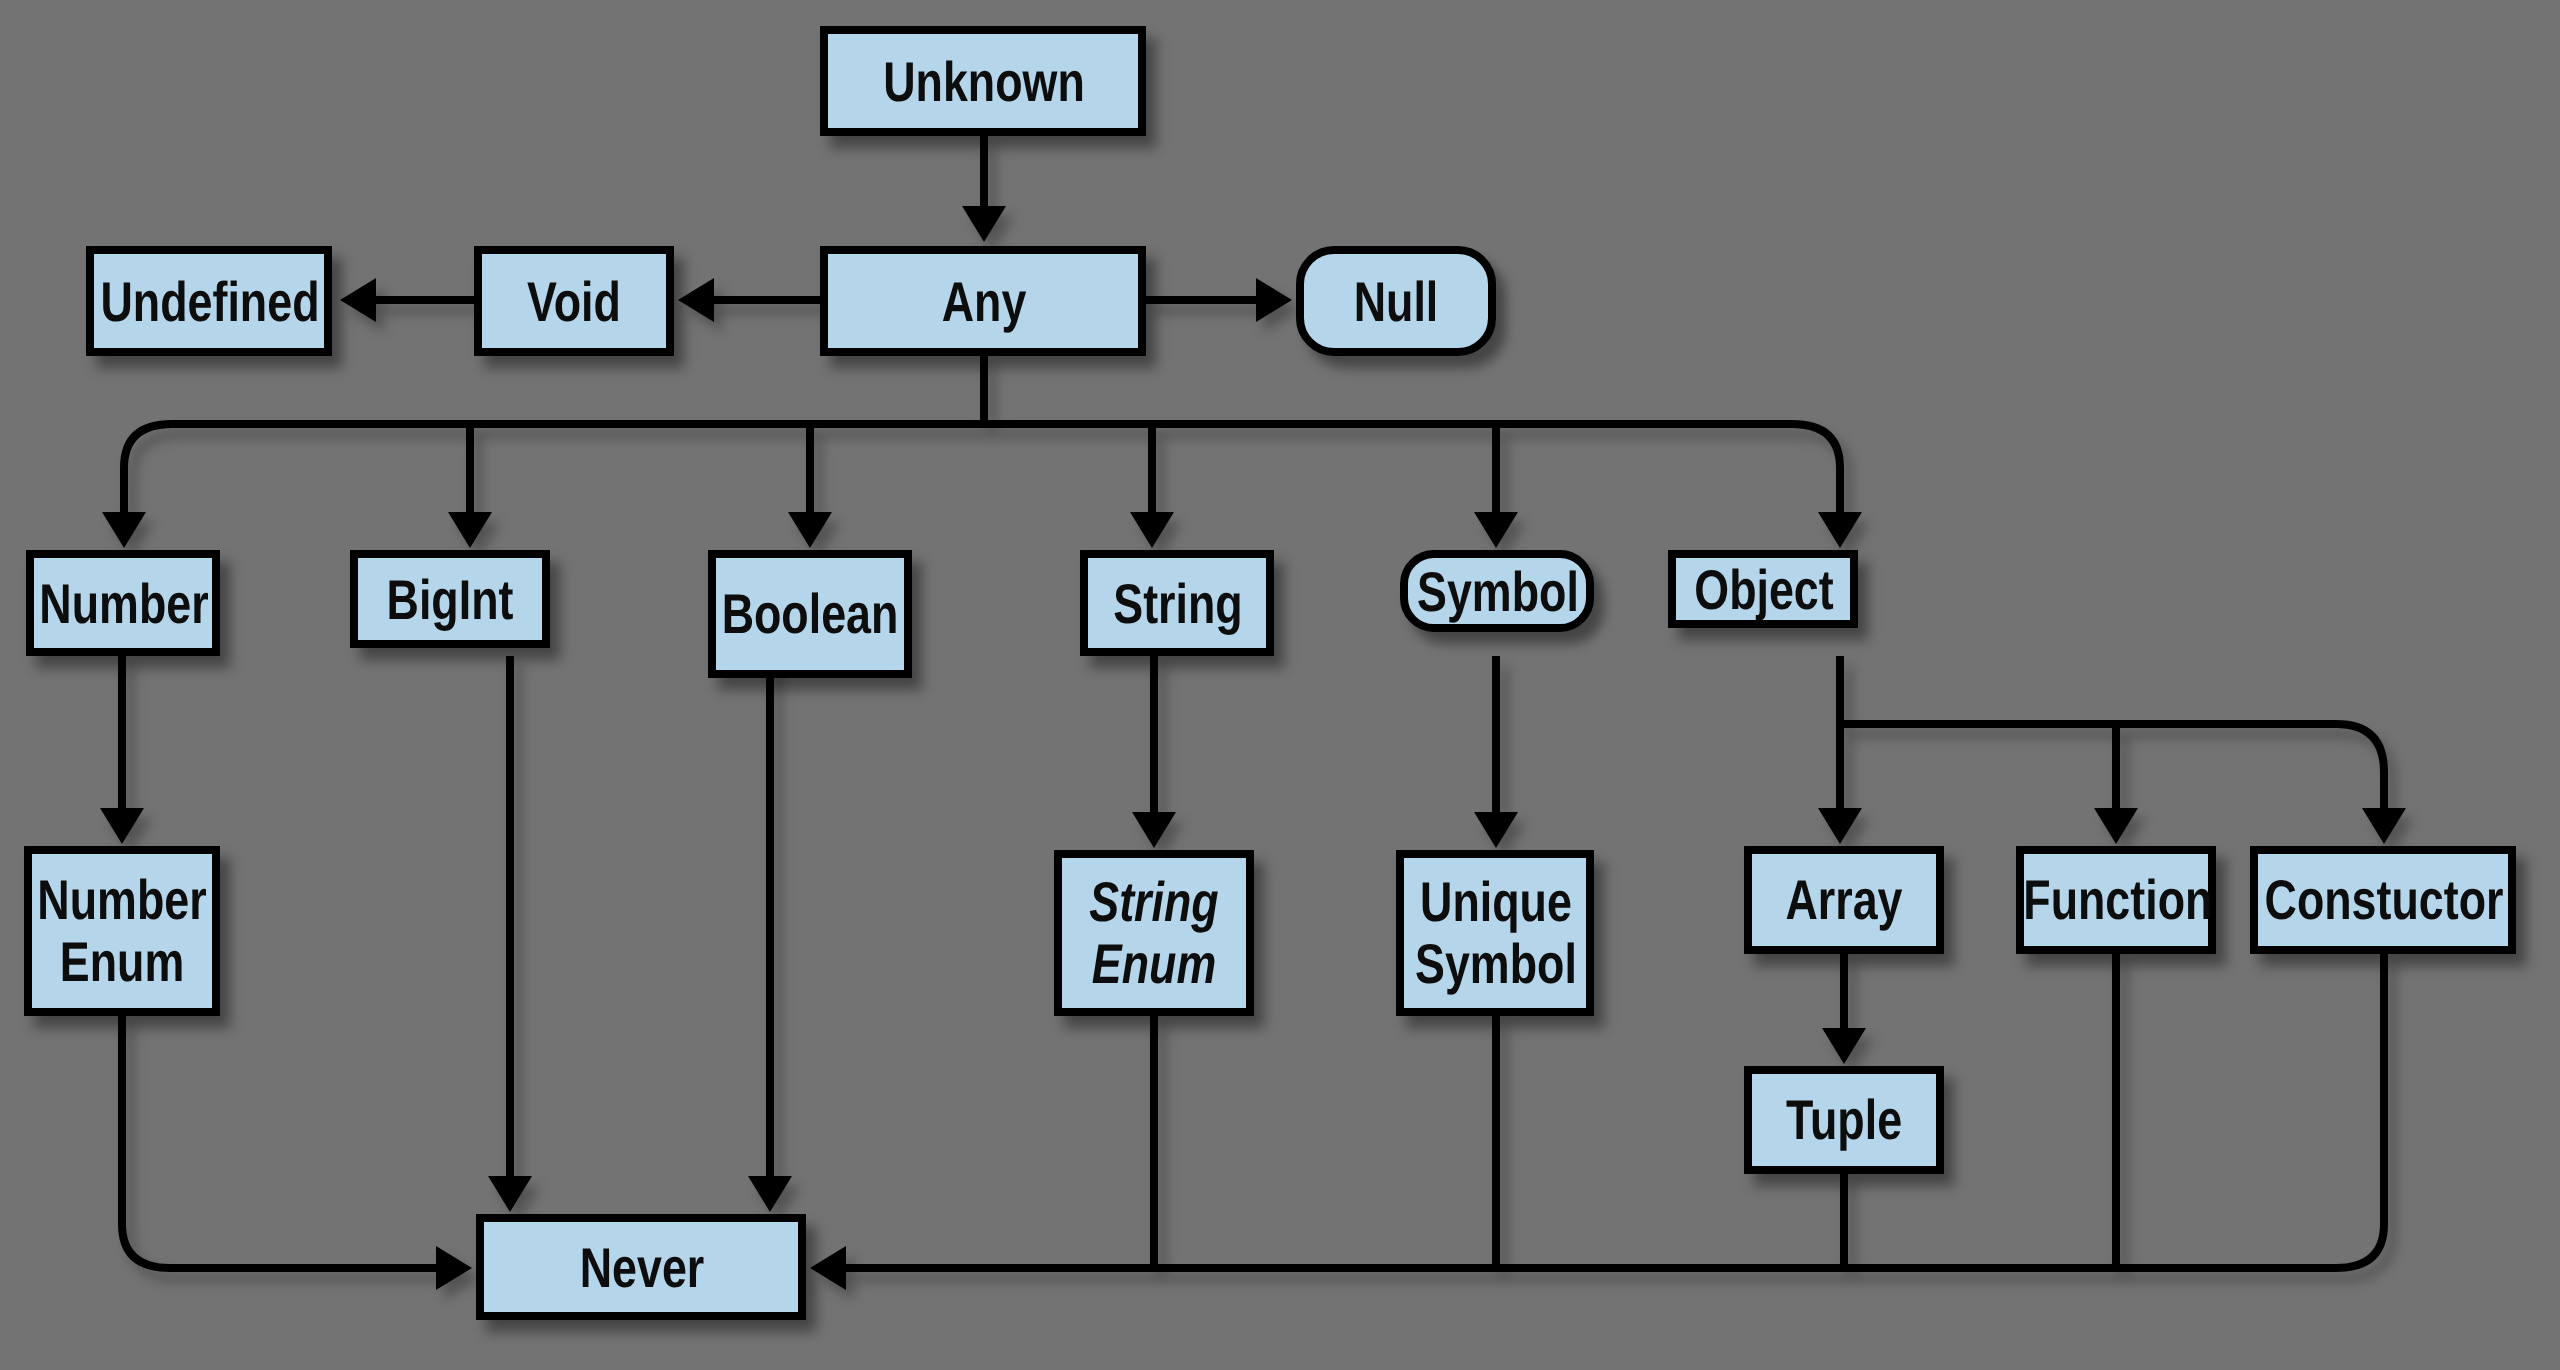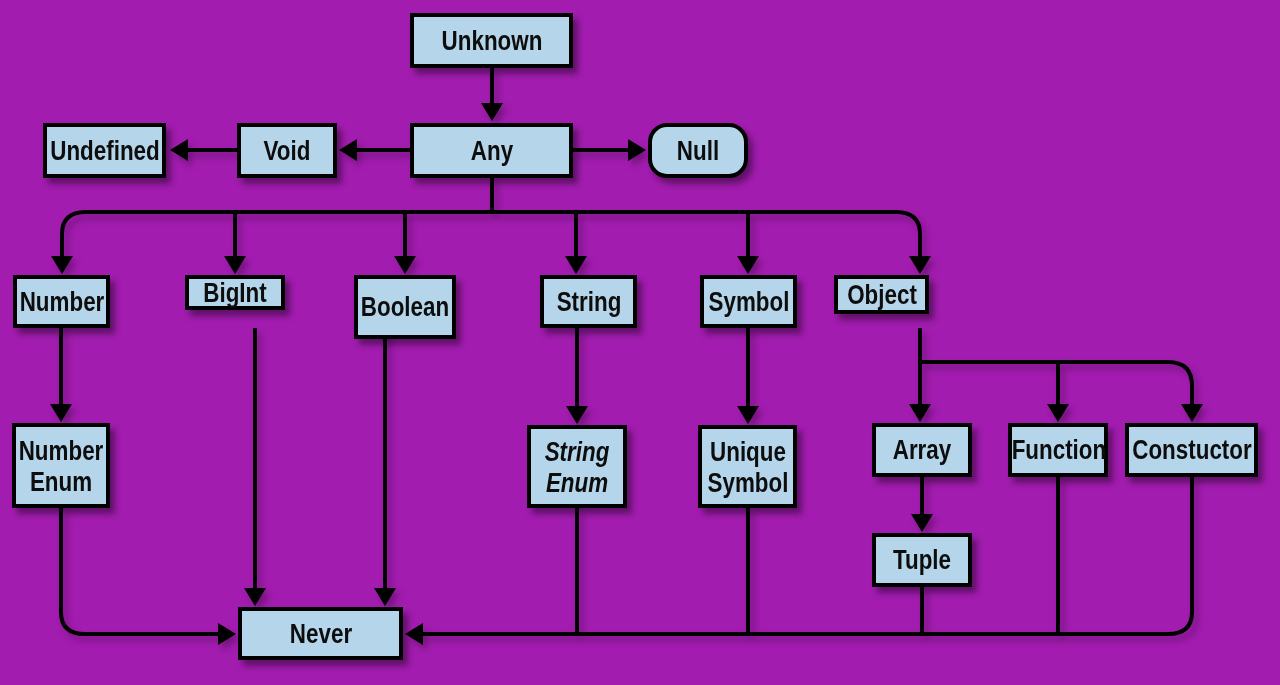--- a/index.html
+++ b/index.html
@@ -5,21 +5,21 @@
   html, body {
     margin: 0;
     padding: 0;
     background: #ffffff;
     font-family: "Liberation Sans", sans-serif;
   }
   .canvas {
     position: relative;
     width: 1280px;
     height: 685px;
-    background: #a21caf;
+    background: #737373;
     overflow: hidden;
   }
   .wires {
     position: absolute;
     left: 0;
     top: 0;
     filter: drop-shadow(4px 5px 3px rgba(0,0,0,0.28));
   }
   .node {
     position: absolute;
@@ -119,30 +119,30 @@
   <div class="node" style="left:410px; top:123px; width:163px; height:55px;padding-left:44px;">
     <span class="lbl">Any</span>
   </div>
   <div class="node" style="left:648px; top:123px; width:100px; height:55px;border-radius:19px;">
     <span class="lbl">Null</span>
   </div>
 
   <div class="node" style="left:13px;  top:275px; width:97px;  height:53px;">
     <span class="lbl">Number</span>
   </div>
-  <div class="node" style="left:185px; top:275px; width:100px; height:35px;">
+  <div class="node" style="left:175px; top:275px; width:100px; height:49px;">
     <span class="lbl">BigInt</span>
   </div>
   <div class="node" style="left:354px; top:275px; width:102px; height:64px;">
     <span class="lbl">Boolean</span>
   </div>
   <div class="node" style="left:528px; top:275px; width:97px;  height:53px;margin-left:12px;">
     <span class="lbl">String</span>
   </div>
-  <div class="node" style="left:700px; top:275px; width:97px;  height:53px;">
+  <div class="node" style="left:700px; top:275px; width:97px;  height:41px;border-radius:17px;">
     <span class="lbl">Symbol</span>
   </div>
   <div class="node" style="left:834px; top:275px; width:95px;  height:39px;">
     <span class="lbl">Object</span>
   </div>
 
   <div class="node" style="left:12px;  top:423px; width:98px;  height:85px;">
     <span class="lbl">Number Enum</span>
   </div>
   <div class="node" style="left:527px; top:425px; width:100px; height:83px;font-style:italic;">

